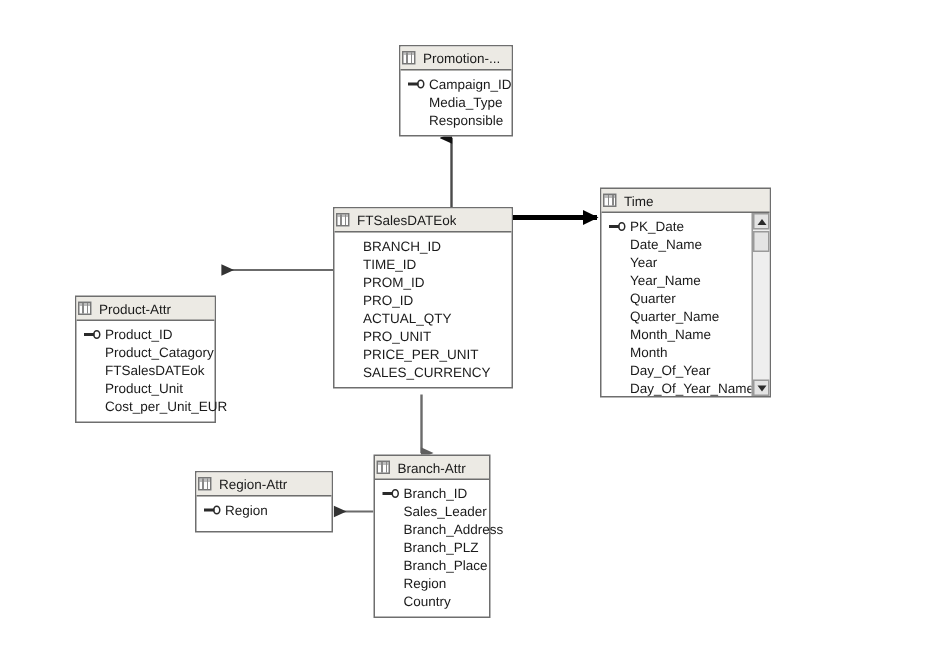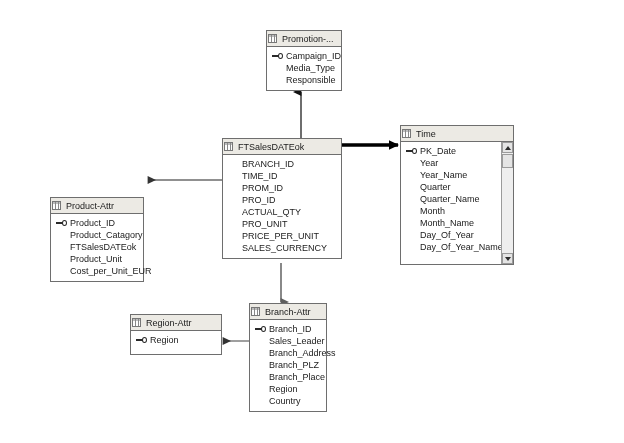--- a/index.html
+++ b/index.html
@@ -224,36 +224,39 @@
     <div class="entity-header">
       <span class="grid-icon"></span>
       <span class="entity-title">Time</span>
     </div>
     <div class="entity-body" style="height:122px;">
       <div class="field pk">
         <span class="key-icon"></span>
         <span class="field-name">PK_Date</span>
       </div>
       <div class="field">
+        <span class="field-name">Date_Name</span>
+      </div>
+      <div class="field">
         <span class="field-name">Year</span>
       </div>
       <div class="field">
         <span class="field-name">Year_Name</span>
       </div>
       <div class="field">
         <span class="field-name">Quarter</span>
       </div>
       <div class="field">
         <span class="field-name">Quarter_Name</span>
       </div>
       <div class="field">
+        <span class="field-name">Month_Name</span>
+      </div>
+      <div class="field">
         <span class="field-name">Month</span>
-      </div>
-      <div class="field">
-        <span class="field-name">Month_Name</span>
       </div>
       <div class="field">
         <span class="field-name">Day_Of_Year</span>
       </div>
       <div class="field">
         <span class="field-name">Day_Of_Year_Name</span>
       </div>
 
       <div class="vscroll">
         <div class="vscroll-btn up">

